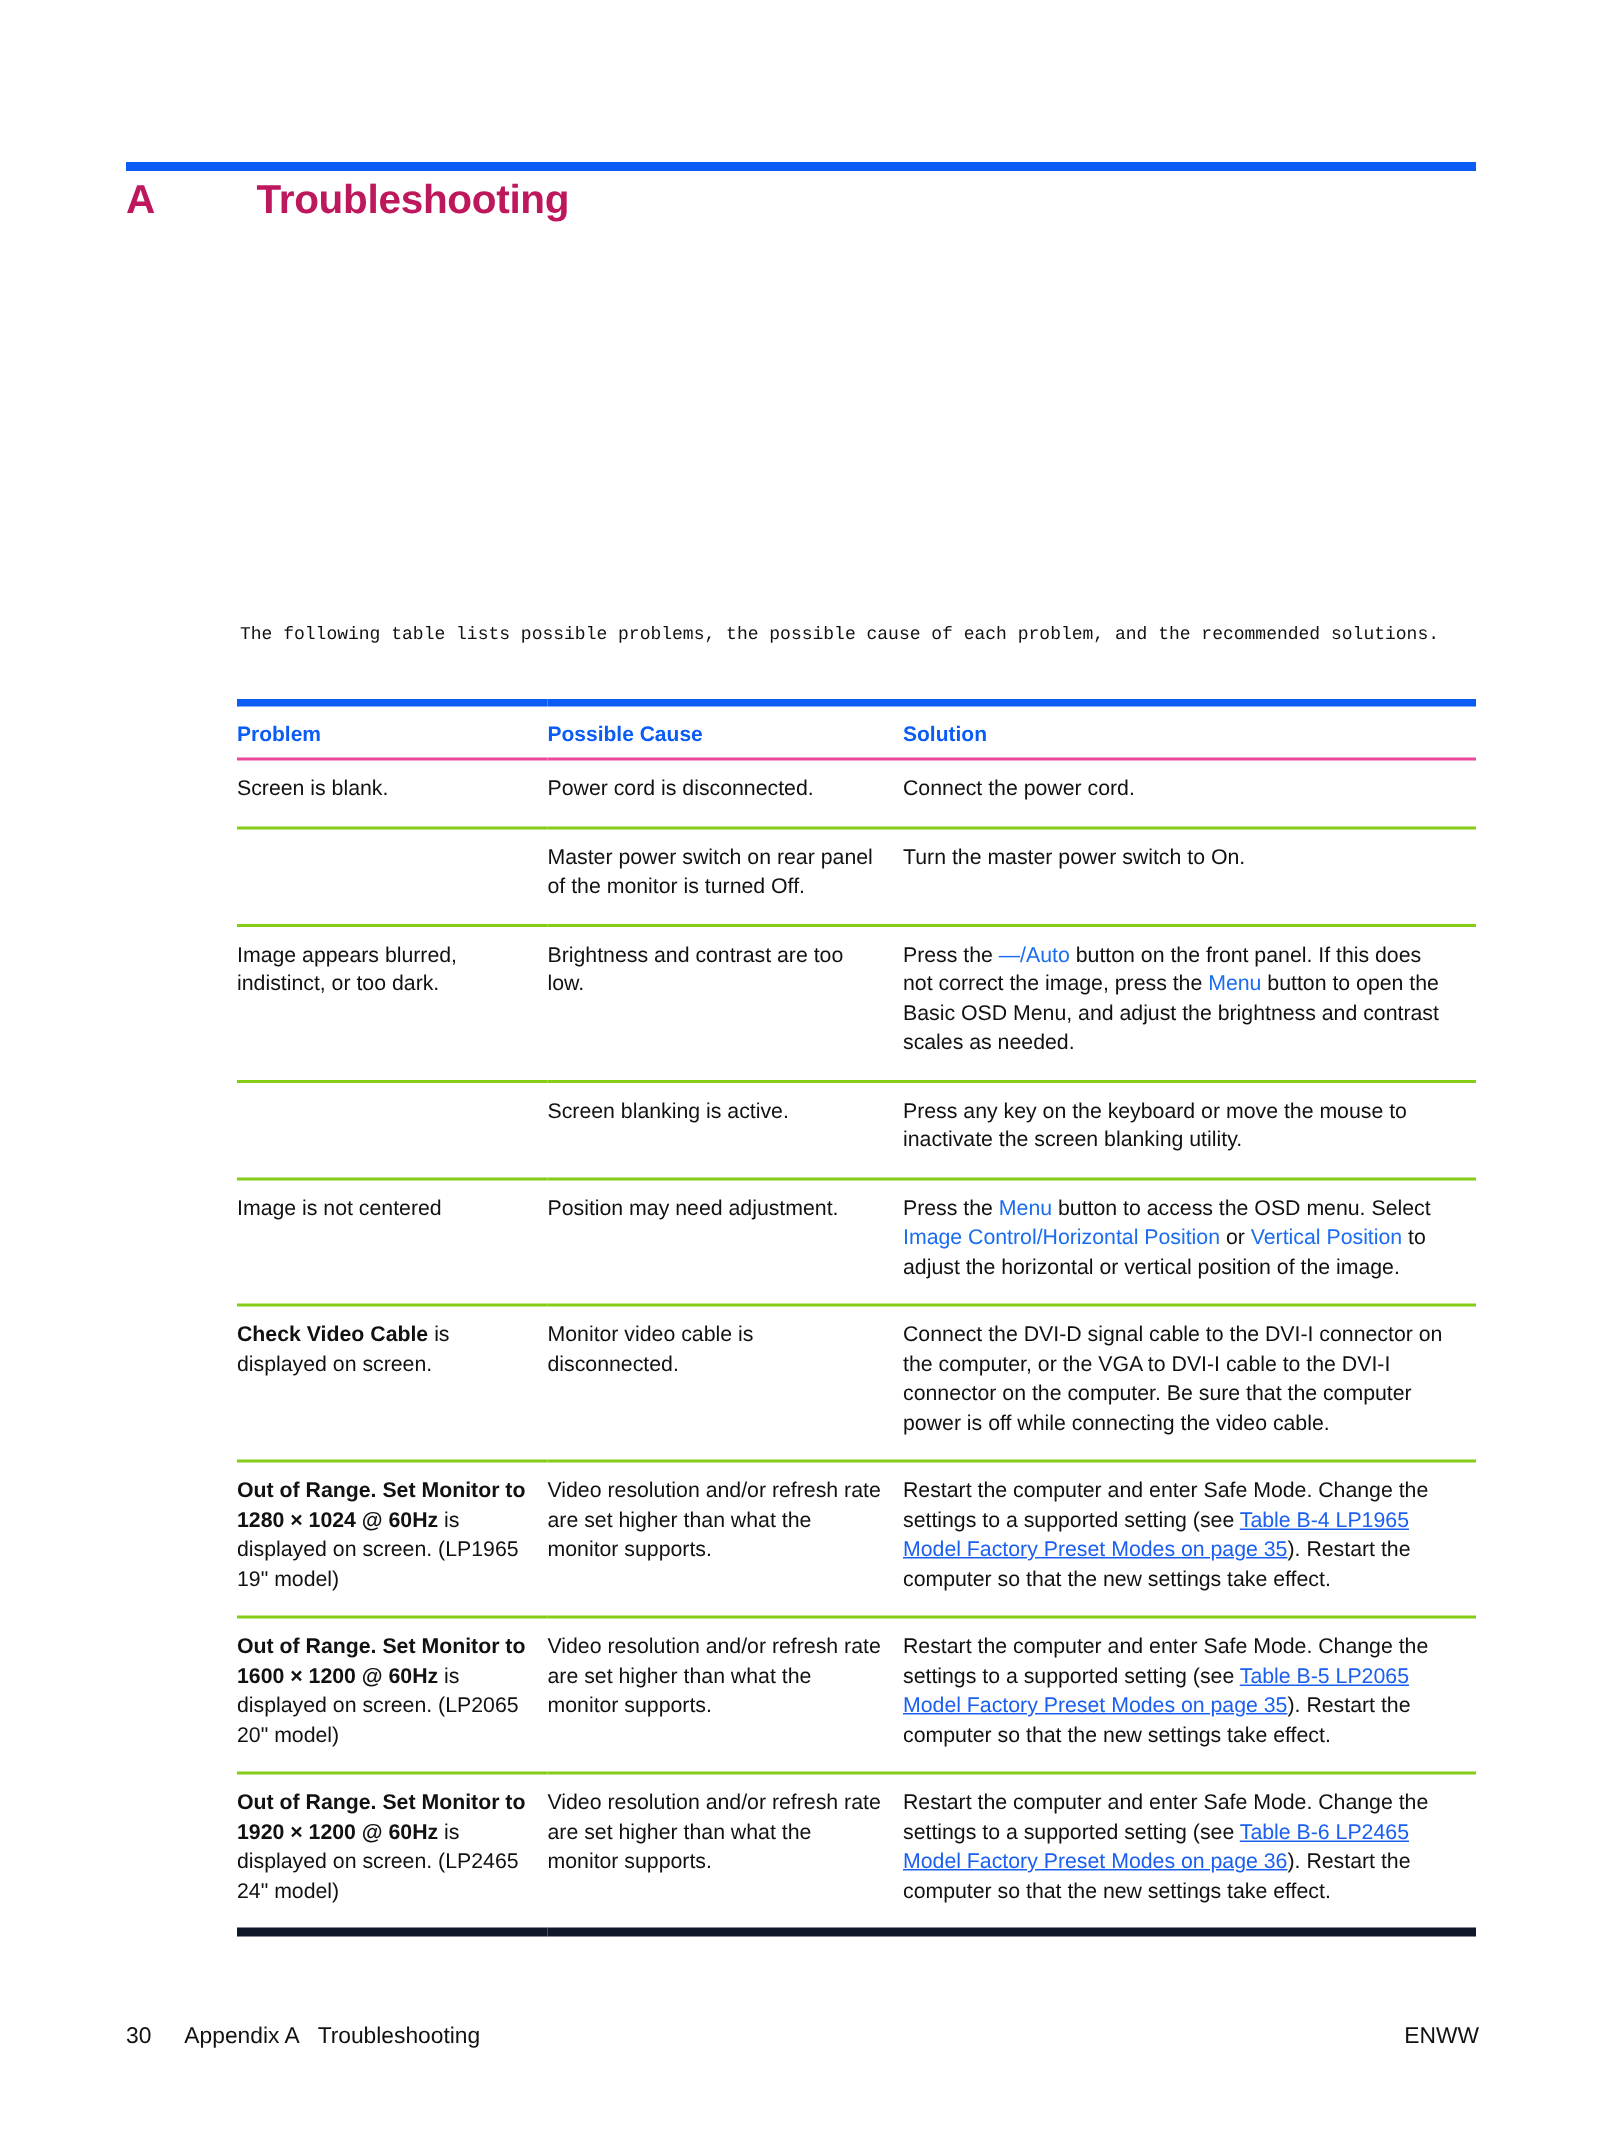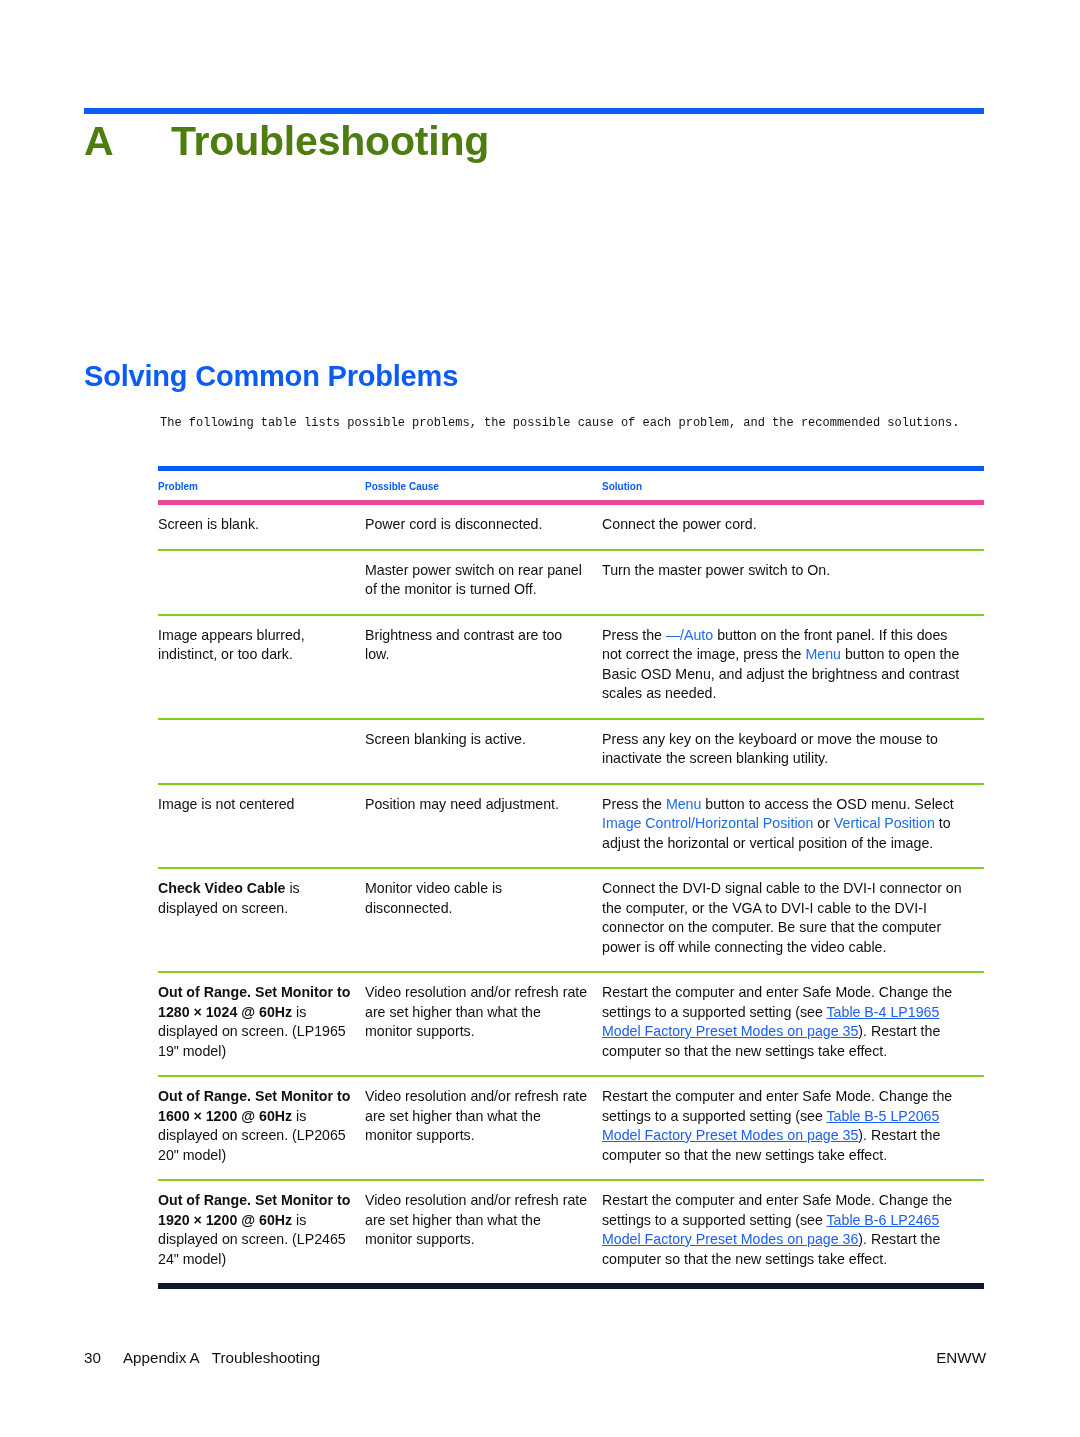--- a/index.html
+++ b/index.html
@@ -26,23 +26,23 @@
     left: 84px;
     top: 108px;
     width: 900px;
     height: 6px;
     background: #0a5cf5;
   }
   .chapter-title {
     position: absolute;
     left: 84px;
     top: 118px;
-    font-size: 41px;
+    font-size: 27px;
     font-weight: bold;
-    color: #4d7c0f;
+    color: #be185d;
     letter-spacing: -0.2px;
     white-space: nowrap;
   }
   .chapter-letter {
     display: inline-block;
     width: 87px;
   }
 
   
   .section-heading {
@@ -85,25 +85,25 @@
   table.troubleshoot col.c3 { width: 382px; }
 
   table.troubleshoot thead tr.hdr-top th {
     height: 0;
     padding: 0;
     border-top: 5px solid #0a5cf5;
   }
   table.troubleshoot thead th.hdr-cell {
     text-align: left;
     vertical-align: bottom;
-    font-size: 10px;
+    font-size: 14px;
     font-weight: bold;
     color: #0a5cf5;
     padding: 10px 12px 8px 0;
-    border-bottom: 5px solid #ec4899;
+    border-bottom: 2px solid #ec4899;
   }
   table.troubleshoot tbody td {
     vertical-align: top;
     padding: 10px 14px 14px 0;
     border-bottom: 2px solid #84cc16;
     line-height: 19.5px;
     color: #111111;
   }
   table.troubleshoot tbody tr.last-row td {
     border-bottom: 6px solid #0f172a;
@@ -138,21 +138,20 @@
 <body>
 
 <div class="page">
 
   <div class="chapter-rule"></div>
 
   <div class="chapter-title">
     <span class="chapter-letter">A</span><span>Troubleshooting</span>
   </div>
 
-  <div class="section-heading">Solving Common Problems</div>
 
   <div class="intro">The following table lists possible problems, the possible cause of each problem, and the recommended solutions.</div>
 
   <div class="tbl-wrap">
     <table class="troubleshoot">
       <colgroup>
         <col class="c1">
           <col class="c2">
           <col class="c3">
       </colgroup>

